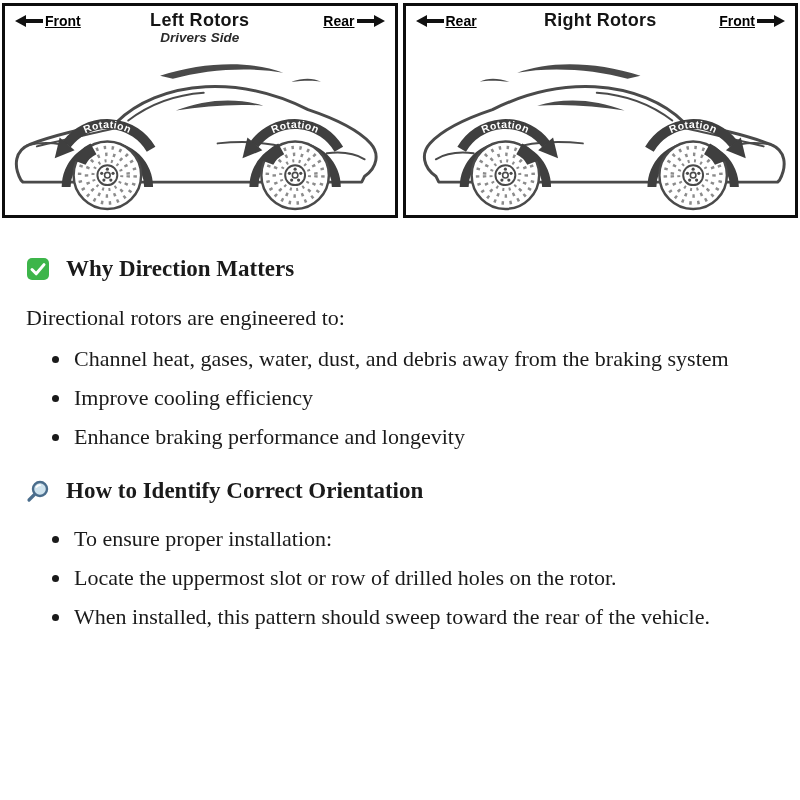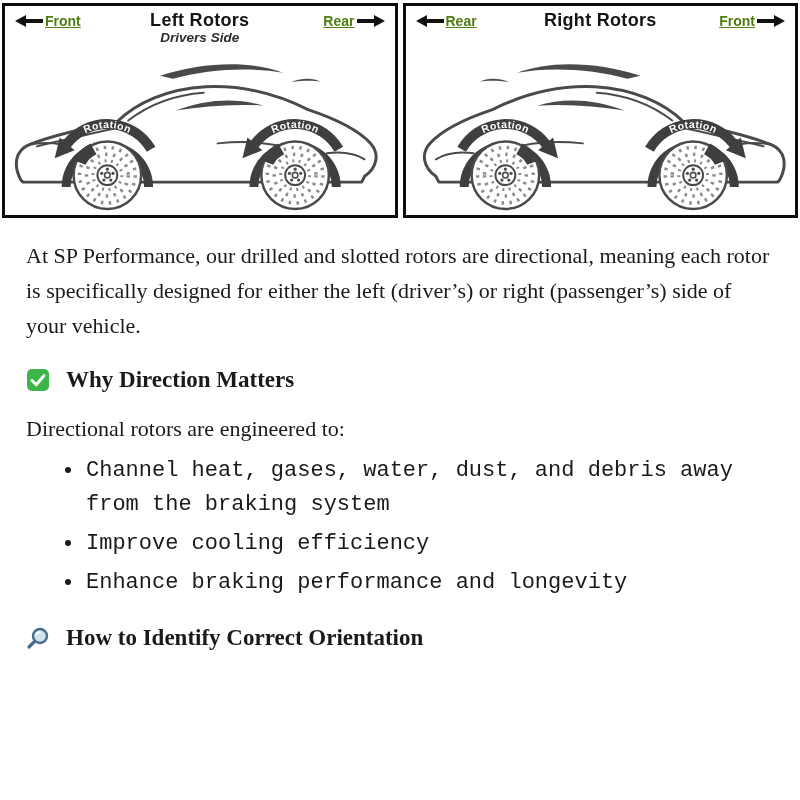--- a/index.html
+++ b/index.html
@@ -27,21 +27,21 @@
     font-family: "Liberation Sans", sans-serif;
   }
   .dir-label {
     position: absolute;
     top: 3px;
     display: flex;
     align-items: center;
     gap: 2px;
     font-weight: 700;
     font-size: 14px;
-    color: #4d7c0f;
+    color: #000000;
   }
   .dir-label.left  { left: 4px; }
   .dir-label.right { right: 4px; }
   .dir-text { text-decoration: underline; }
   .arr { fill: #111; display: block; }
   .panel-titleblock { text-align: center; padding-top: 1px; }
   .panel-title {
     font-size: 18px;
     font-weight: 700;
     letter-spacing: 0.3px;
@@ -81,23 +81,22 @@
   .sec-heading.normal { font-weight: 700; }
   .lead { font-size: 22px; line-height: 1.6; margin: 0 0 7px 0; }
   ul.bullets {
     margin: 0 0 20px 0;
     padding-left: 46px;
     list-style: disc;
   }
   ul.bullets li {
     font-size: 22px;
     line-height: 1.58;
-    margin: 4px 12px;
+    margin: 4px 0;
     padding-left: 2px;
-    font-family: Liberation Mono, monospace;
   }
   .inline-icon { display: inline-flex; flex: 0 0 auto; }
 </style>
 </head>
 <body>
 
 <div>
 
   <div class="panels">
 
@@ -194,21 +193,20 @@
         <path id="tp-rf" d="M 242 100 A 47.5 47.5 0 0 1 324 100" fill="none"></path>
         <path id="tp-rr" d="M 53 100 A 47.5 47.5 0 0 1 135 100" fill="none"></path>
         <text class="rot-text"><textPath href="#tp-rf" startOffset="50%">Rotation</textPath></text>
         <text class="rot-text"><textPath href="#tp-rr" startOffset="50%">Rotation</textPath></text>
       </svg>
     </div>
   </div>
 
   <div class="article">
 
-    <p class="para">At SP Performance, our drilled and slotted rotors are directional, meaning each rotor is specifically designed for either the left (driver’s) or right (passenger’s) side of your vehicle.</p>
 
     <div class="sec-heading">
       <span class="inline-icon">
         <svg width="24" height="24" viewBox="0 0 24 24">
           <rect x="1" y="1" width="22" height="22" rx="5" fill="#3db54a"></rect>
           <path d="M6 12.5 L10.2 16.8 L18 7.6" fill="none" stroke="#ffffff" stroke-width="3" stroke-linecap="round" stroke-linejoin="round"></path>
         </svg>
       </span>
       <span>Why Direction Matters</span>
     </div>
@@ -225,15 +223,20 @@
       <span class="inline-icon">
         <svg width="24" height="24" viewBox="0 0 24 24">
           <line x1="8.5" y1="15.5" x2="3" y2="21" stroke="#4a6d8c" stroke-width="3.2" stroke-linecap="round"></line>
           <circle cx="14" cy="10" r="7" fill="#cfe3ee" stroke="#4a6d8c" stroke-width="2.4"></circle>
           <path d="M10.5 8 A 4.5 4.5 0 0 1 14 6.2" fill="none" stroke="#ffffff" stroke-width="1.8" stroke-linecap="round"></path>
         </svg>
       </span>
       <span>How to Identify Correct Orientation</span>
     </div>
 
+    <ul class="bullets">
+      <li>To ensure proper installation:</li>
+      <li>Locate the uppermost slot or row of drilled holes on the rotor.</li>
+      <li>When installed, this pattern should sweep toward the rear of the vehicle.</li>
+    </ul>
 
   </div>
 </div>
 
 </body></html>

